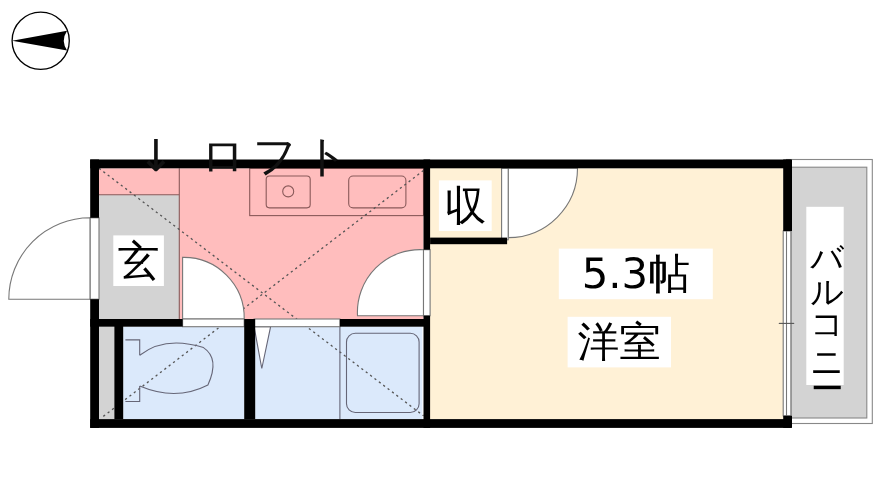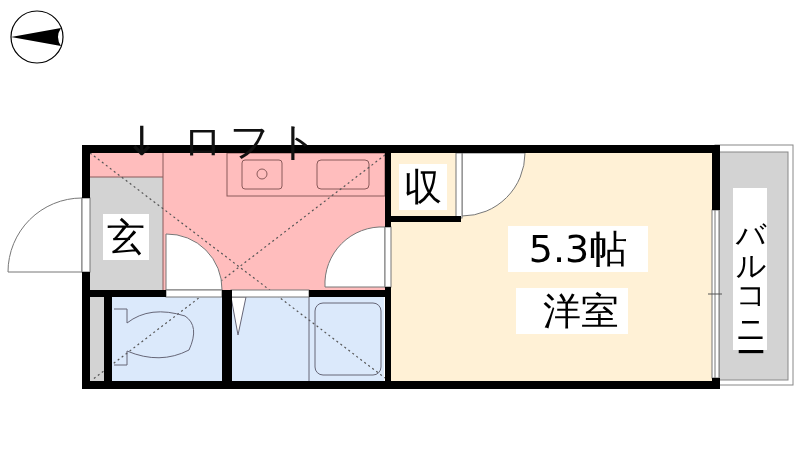--- a/index.html
+++ b/index.html
@@ -99,15 +99,15 @@
 <div class="loft">
   <span class="loft-arrow">↓</span><span>ロフト</span>
 </div>
 
 <div class="label" style="left:103px; top:214px; width:46px; height:46px; font-size:38px; line-height:46px;">玄</div>
 
 <div class="label" style="left:399px; top:164px; width:48px; height:46px; font-size:38px; line-height:46px;">収</div>
 
 <div class="label" style="left:508px; top:226px; width:140px; height:46px; font-size:38px; line-height:46px;">5.3帖</div>
 
-<div class="label" style="left:516px; top:288px; width:94px; height:46px; font-size:38px; line-height:46px;padding-left:18px;">洋室</div>
+<div class="label" style="left:516px; top:288px; width:94px; height:46px; font-size:38px; line-height:46px;">洋室</div>
 
 <div class="label" style="left:733px; top:188px; width:34px; height:162px; font-size:30px; line-height:32px; writing-mode:vertical-rl; text-orientation:upright; padding-top:0;">バルコニー</div>
 
 </body></html>

